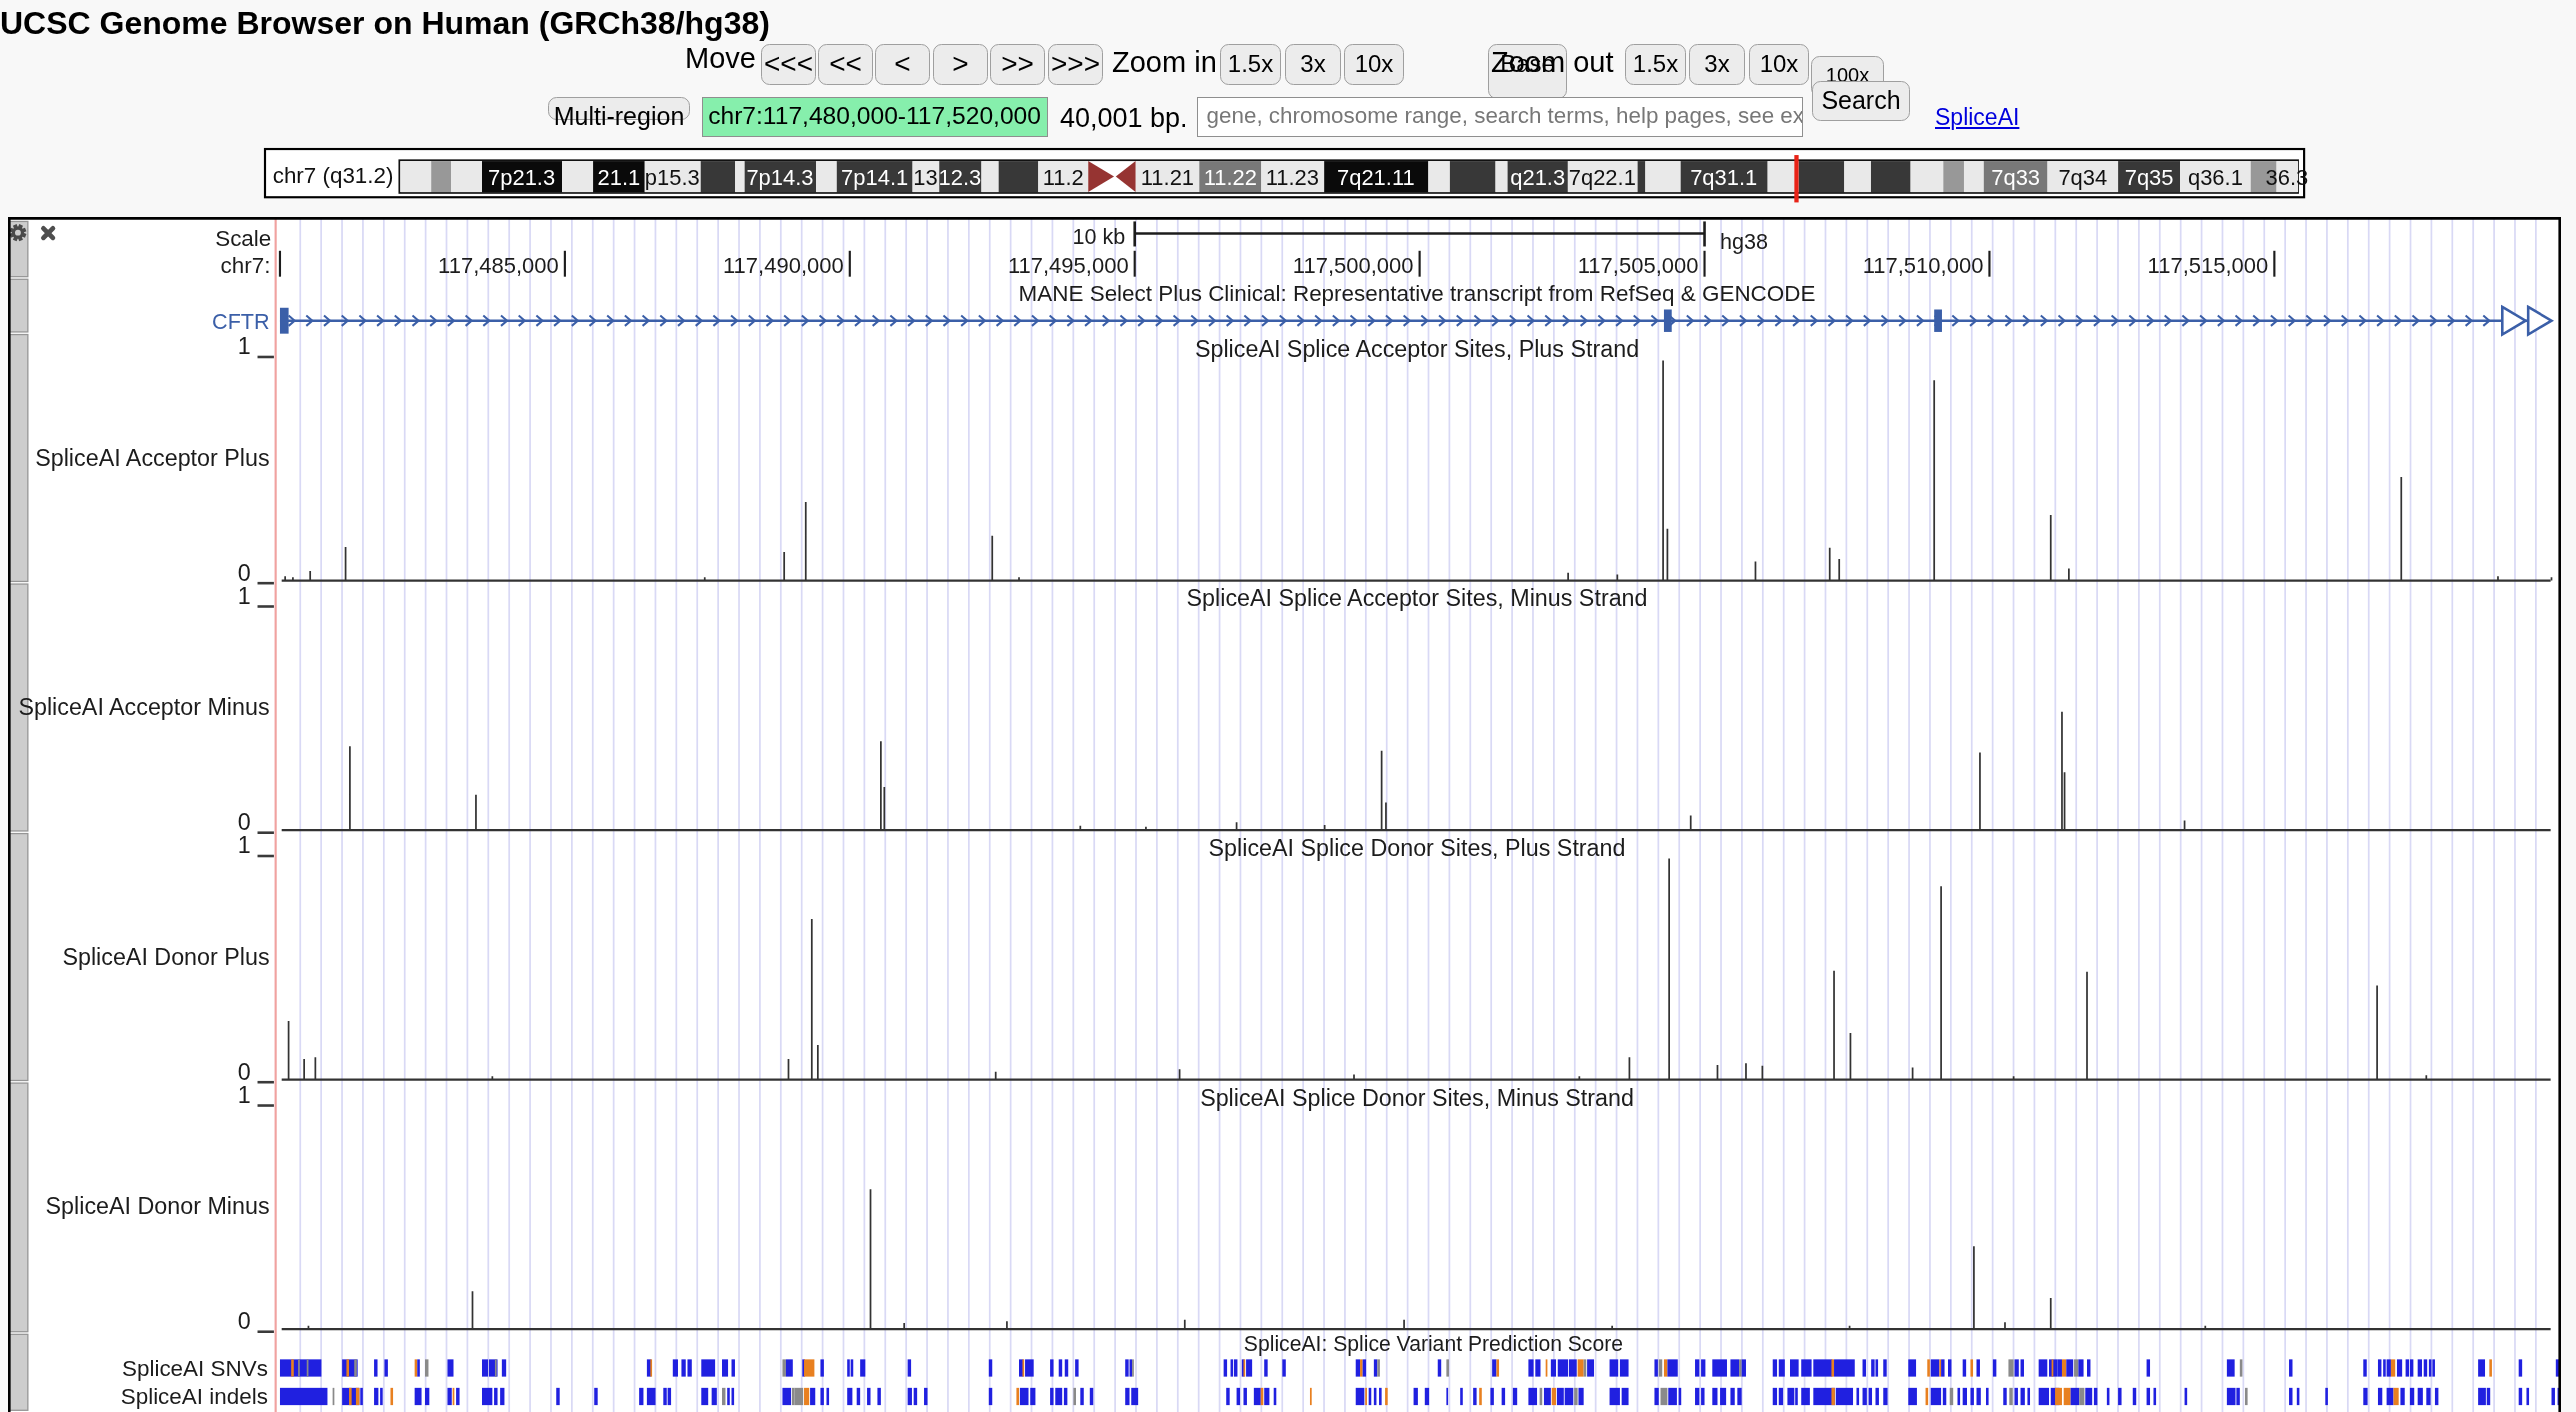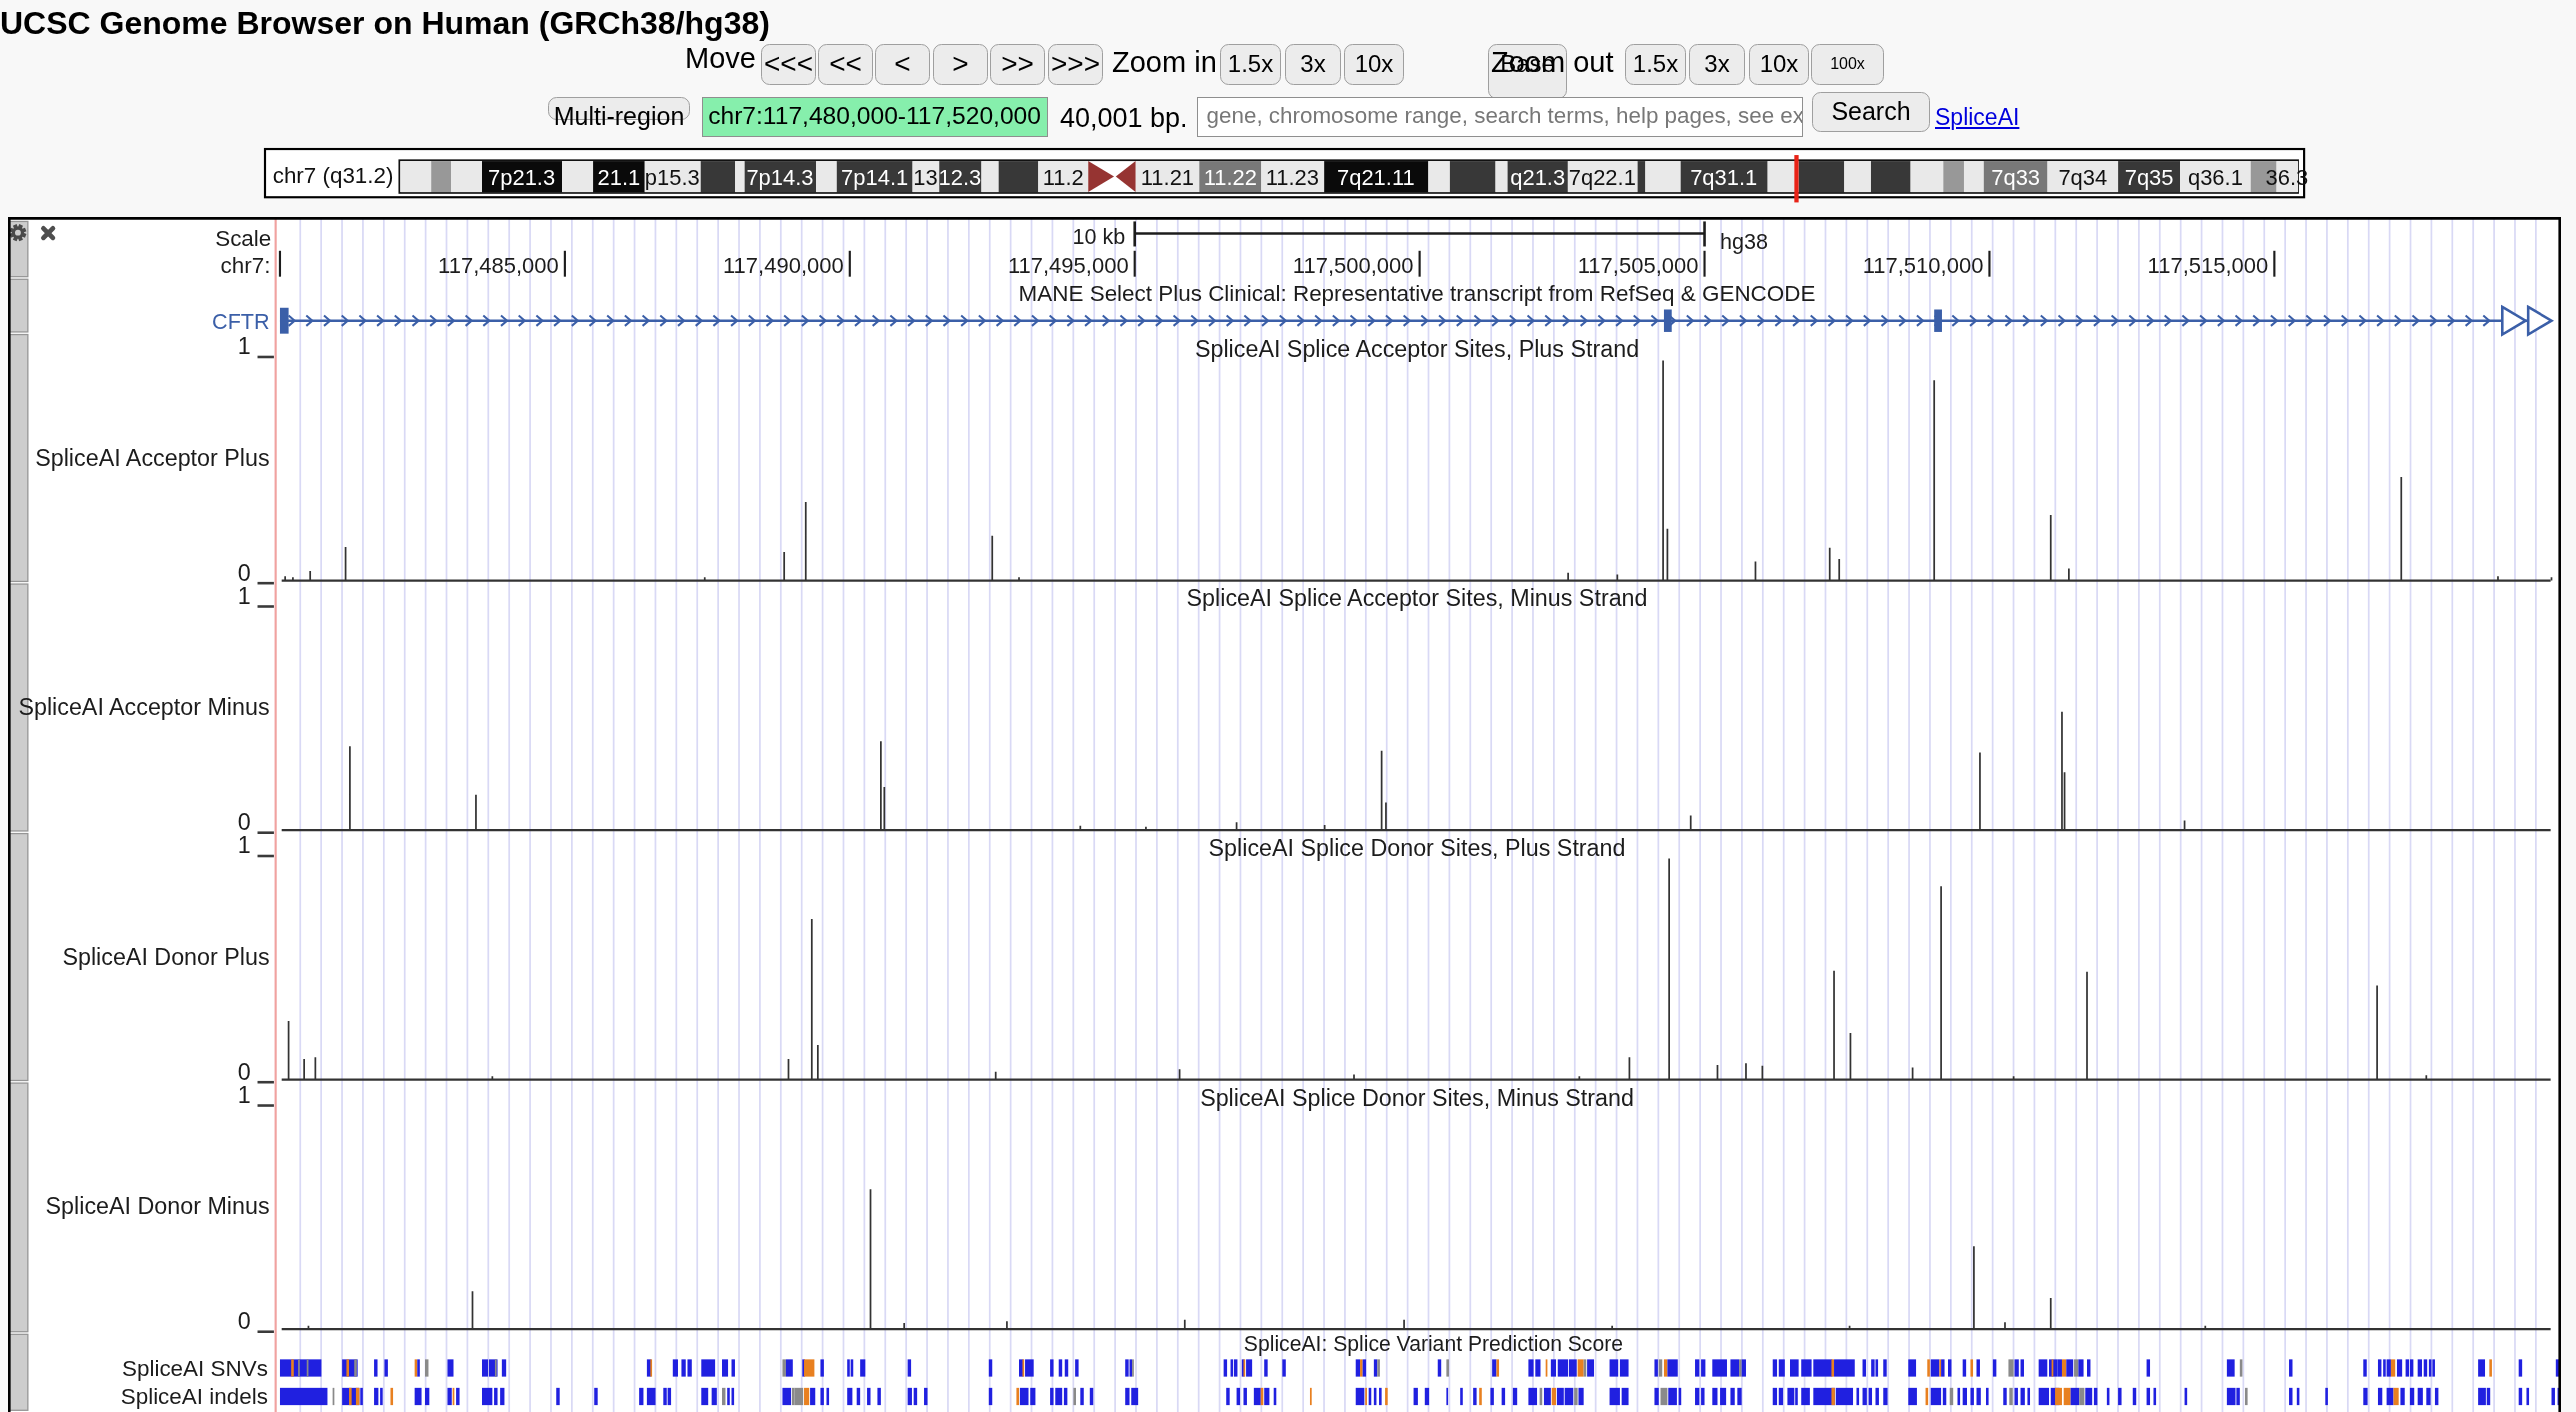--- a/index.html
+++ b/index.html
@@ -23,26 +23,26 @@
 <div class="btn" style="left:1048px;top:44px;width:55px;height:41px;font-size:28px;line-height:37px">&gt;&gt;&gt;</div>
 <div class="lbl" style="left:1112px;top:46px">Zoom in</div>
 <div class="btn" style="left:1220px;top:44px;width:61px;height:41px;font-size:24px;line-height:37px">1.5x</div>
 <div class="btn" style="left:1285px;top:44px;width:56px;height:41px;font-size:24px;line-height:37px">3x</div>
 <div class="btn" style="left:1344px;top:44px;width:60px;height:41px;font-size:24px;line-height:37px">10x</div>
 <div class="btn" style="left:1488px;top:44px;width:79px;height:55px;font-size:24px;line-height:37px">Base</div>
 <div class="lbl" style="left:1491px;top:46px">Zoom out</div>
 <div class="btn" style="left:1625px;top:44px;width:61px;height:41px;font-size:24px;line-height:37px">1.5x</div>
 <div class="btn" style="left:1689px;top:44px;width:56px;height:41px;font-size:24px;line-height:37px">3x</div>
 <div class="btn" style="left:1749px;top:44px;width:60px;height:41px;font-size:24px;line-height:37px">10x</div>
-<div class="btn" style="left:1811px;top:44px;width:73px;height:41px;font-size:16px;line-height:37px">100x</div>
+<div class="btn" style="left:1811px;top:56px;width:73px;height:41px;font-size:20px;line-height:37px">100x</div>
 <div class="btn" style="left:548px;top:97px;width:142px;height:23px;font-size:25px;line-height:36px">Multi-region</div>
 <div class="posbox">chr7:117,480,000-117,520,000</div>
 <div class="lbl" style="left:1060px;top:103px;font-size:27px">40,001 bp.</div>
 <div class="searchbox">gene, chromosome range, search terms, help pages, see examples</div>
-<div class="btn" style="left:1812px;top:92px;width:118px;height:40px;font-size:25px;line-height:36px">Search</div>
+<div class="btn" style="left:1812px;top:81px;width:98px;height:40px;font-size:25px;line-height:36px">Search</div>
 <div class="exlink">SpliceAI</div>
 <svg class="abs" style="left:259px;top:143px" width="2058" height="62" viewBox="0 0 2384 72">
     <rect x="4" y="7" width="2368" height="56" fill="#fff" stroke="#000" stroke-width="2.5"></rect>
     <text x="13" y="47" font-size="26" fill="#111">chr7 (q31.2)</text>
     <rect x="160" y="20" width="2205" height="38" fill="#fff" stroke="#111" stroke-width="2"></rect>
     <rect x="162" y="21" width="35" height="36" fill="#e9e9e9"></rect>
     <rect x="197" y="21" width="23" height="36" fill="#989898"></rect>
     <rect x="220" y="21" width="36" height="36" fill="#e9e9e9"></rect>
     <rect x="256" y="21" width="93" height="36" fill="#0a0a0a"></rect>
     <rect x="349" y="21" width="36" height="36" fill="#e9e9e9"></rect>

